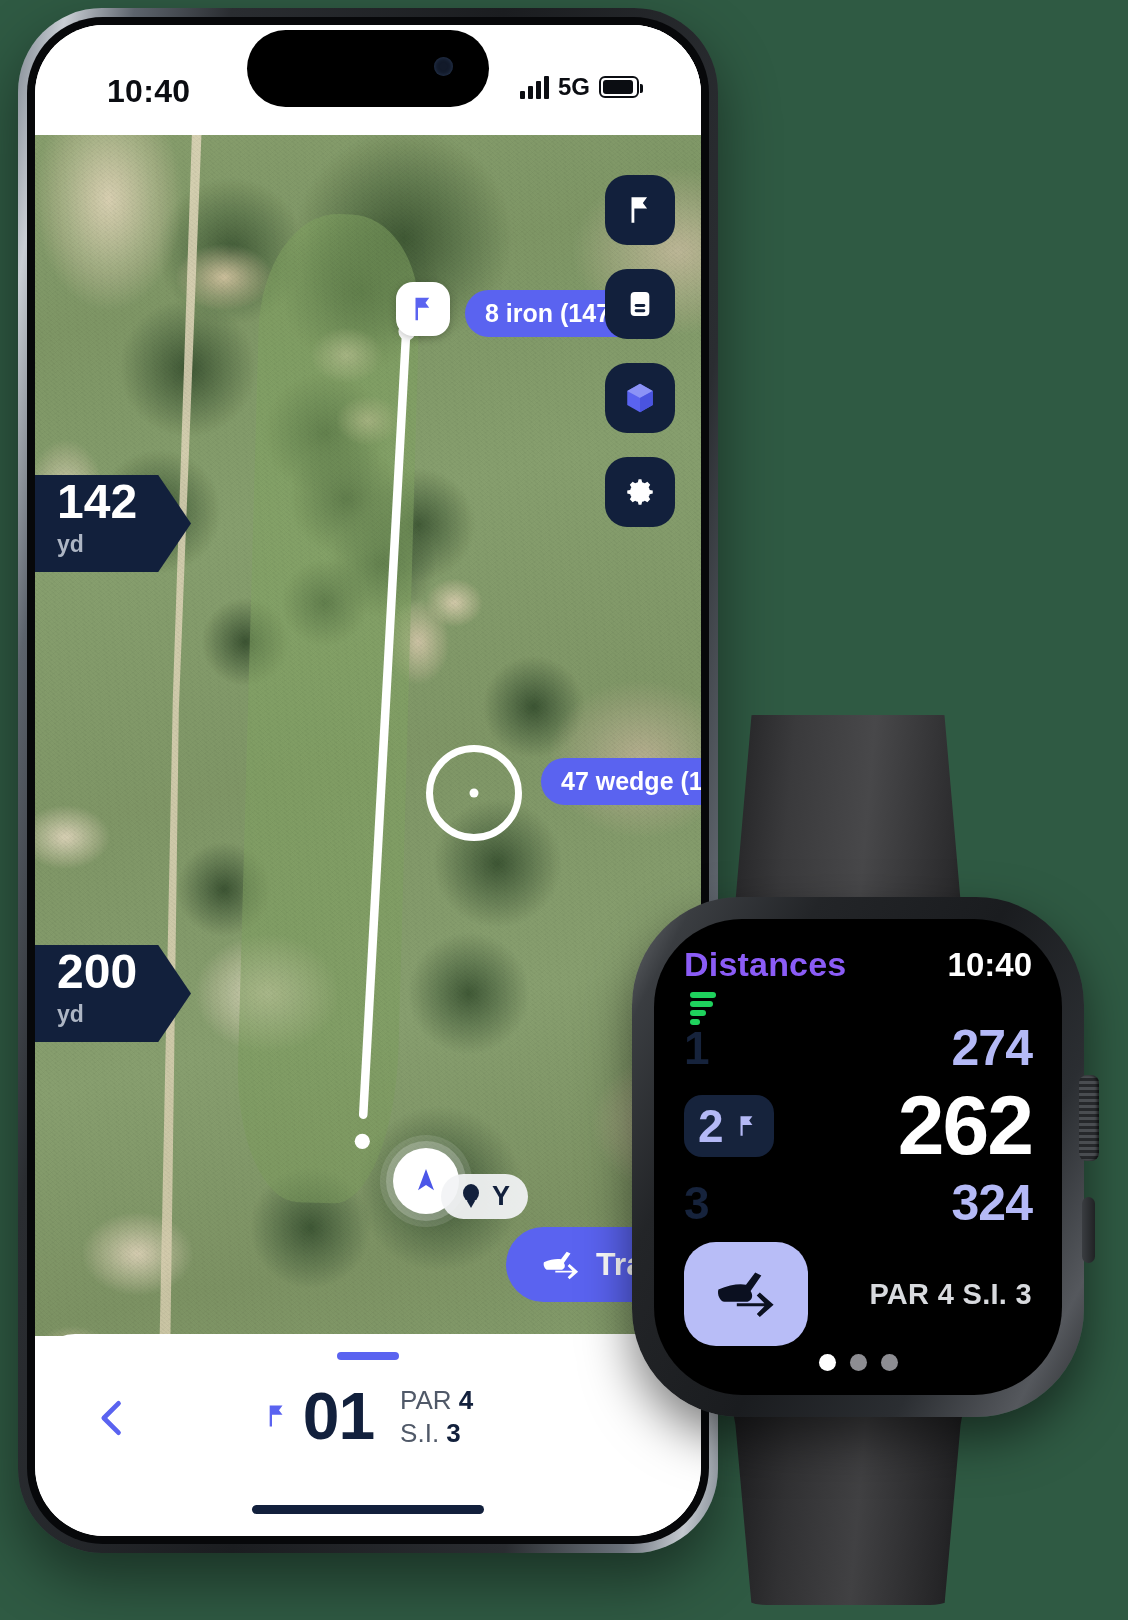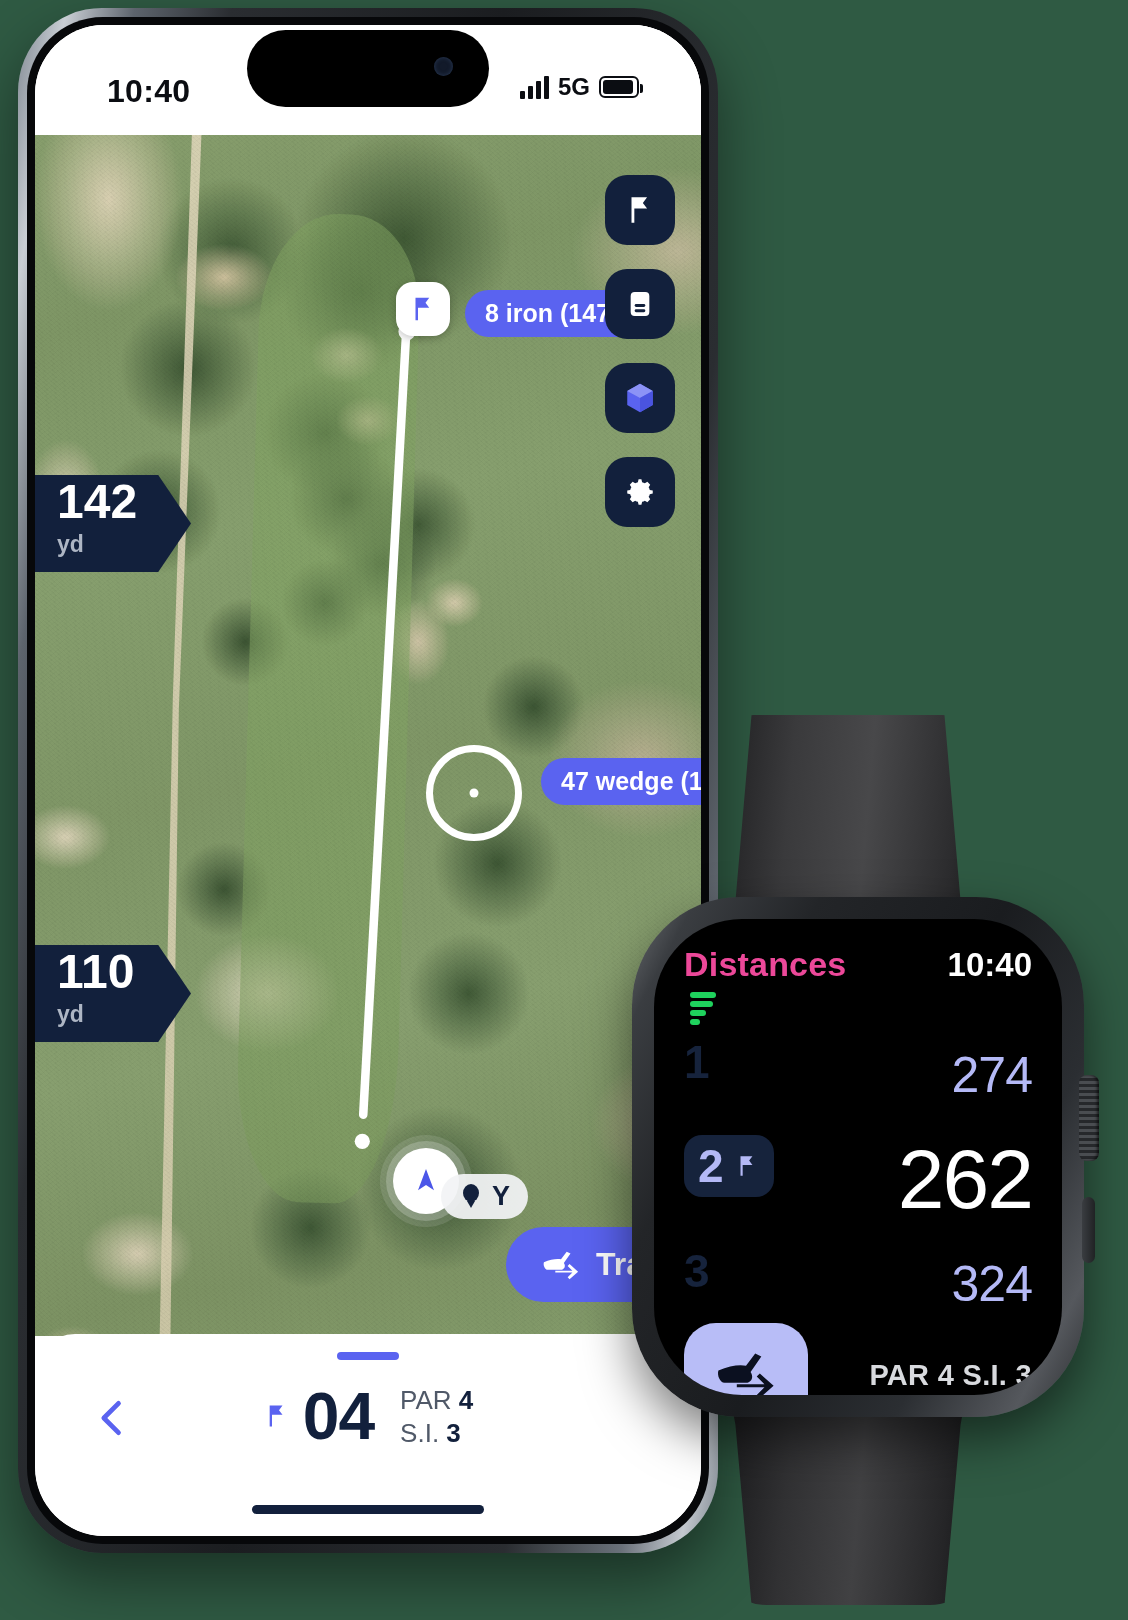--- a/index.html
+++ b/index.html
@@ -226,30 +226,30 @@
   }
   .side-btn {
     position:absolute; right:-11px; top:300px; width:13px; height:66px; border-radius:7px;
     background: linear-gradient(90deg,#3a3d41,#202224);
   }
   .watch-screen {
     position:relative; width:100%; height:100%; background:#000; border-radius:88px;
     overflow:hidden; padding:26px 30px 16px;
   }
   .w-head { display:flex; align-items:baseline; justify-content:space-between; }
-  .w-title { font-size:34px; font-weight:bold; color:#ec4899; letter-spacing:.2px; }
+  .w-title { font-size:34px; font-weight:bold; color:#8b5cf6; letter-spacing:.2px; }
   .w-time { font-size:33px; font-weight:bold; color:#fff; }
   .w-wind { display:flex; flex-direction:column; align-items:flex-start; gap:3px; margin:8px 0 0 6px; }
   .w-wind i { display:block; height:6px; border-radius:4px; background:#1fd25d; }
   .w-wind i:nth-child(1){width:26px}.w-wind i:nth-child(2){width:23px}
   .w-wind i:nth-child(3){width:16px}.w-wind i:nth-child(4){width:10px}
   .w-rows { position:relative; margin-top:-6px; }
   .w-row { display:flex; align-items:center; justify-content:space-between; }
   .w-row .lbl { font-size:46px; font-weight:bold; color:#16233c; width:110px; }
-  .w-row .val { font-size:50px; font-weight:normal; color:#b4b9f6; letter-spacing:-1px;margin-top:27px; }
+  .w-row .val { font-size:50px; font-weight:bold; color:#b4b9f6; letter-spacing:-1px; }
   .w-row.sel .lbl {
     background:#16233c; border-radius:18px; color:#b4b9f6;
     display:flex; align-items:center; gap:10px; padding:4px 14px; width:auto;
   }
   .w-row.sel .val { font-size:84px; color:#fff; letter-spacing:-2px; }
   .w-foot { display:flex; align-items:center; justify-content:space-between; margin-top:10px;gap:18px; }
   .w-track {
     width:124px; height:104px; border-radius:32px; background:#b8bdf7;
     display:flex; align-items:center; justify-content:center;
   }
@@ -300,21 +300,21 @@
             <path d="M8 18h8l-4 7z" fill="#12203c"></path>
           </svg>
           <span>Y</span>
         </div>
 
         <div class="yd-tag" style="top:345px;">
           <div class="yd-num">142</div>
           <div class="yd-unit">yd</div>
         </div>
         <div class="yd-tag" style="top:815px;">
-          <div class="yd-num">110</div>
+          <div class="yd-num">200</div>
           <div class="yd-unit">yd</div>
         </div>
 
         <div class="track-btn">
           <svg width="38" height="30" viewBox="0 0 40 30">
             <path d="M2 12c7-3 14-4 18-3l6-8 4 2-7 10c2 3 1 6-2 7H6c-3 0-5-5-4-8z" fill="#fff"></path>
             <path d="M14 21h18l-5-5 2-2 9 8-9 8-2-2 5-5H14z" fill="#fff"></path>
           </svg>
           <span>Track</span>
         </div>
@@ -360,21 +360,21 @@
 
       <div class="sheet">
         <div class="grabber"></div>
         <svg class="sheet-back" viewBox="0 0 24 24">
           <path d="M15 4l-8 8 8 8" fill="none" stroke="#5a63f0" stroke-width="2.6" stroke-linecap="round" stroke-linejoin="round"></path>
         </svg>
         <div class="sheet-center">
           <svg width="28" height="30" viewBox="0 0 24 24">
             <path d="M6 3h11l-3 4 3 4H8v10H6z" fill="#5a63f0"></path>
           </svg>
-          <div class="hole-num">04</div>
+          <div class="hole-num">01</div>
           <div class="hole-meta">
             <div>
               <span>PAR</span>
               <b>4</b>
             </div>
             <div>
               <span>S.I.</span>
               <b>3</b>
             </div>
           </div>

